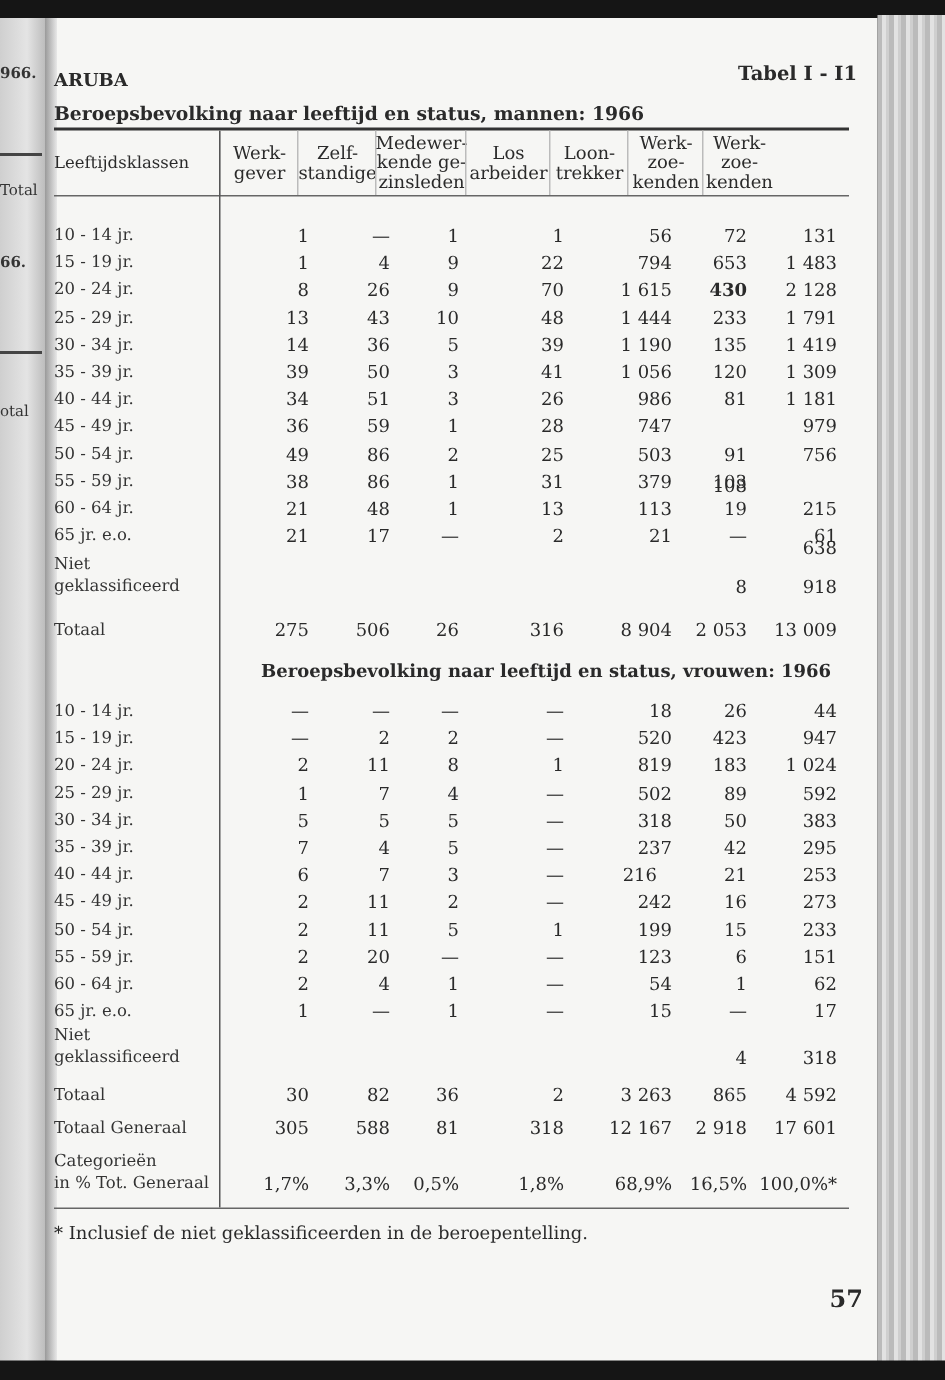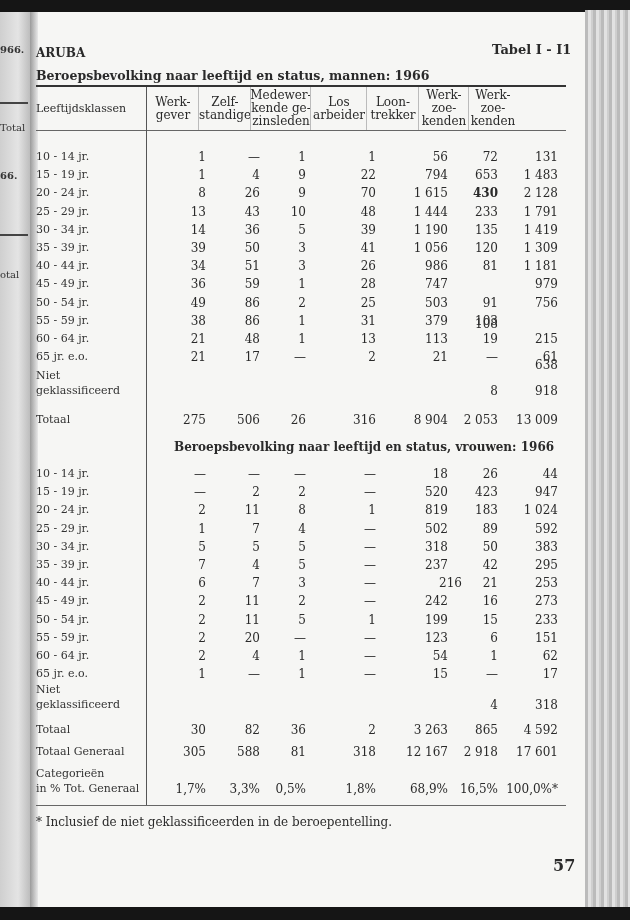--- a/index.html
+++ b/index.html
@@ -274,21 +274,21 @@
       <span class="c" style="right: 118px;">237</span>
       <span class="c" style="right: 68px;">42</span>
       <span class="c" style="right: 8px;">295</span>
     </div>
     <div class="row" style="top: 576.2px;">
       <span class="lab">40 - 44 jr.</span>
       <span class="c" style="right: 360px;">6</span>
       <span class="c" style="right: 306px;">7</span>
       <span class="c" style="right: 260px;">3</span>
       <span class="c" style="right: 190px;">—</span>
-      <span class="c" style="right: 104px;">216</span>
+      <span class="c" style="right: 128px;">216</span>
       <span class="c" style="right: 68px;">21</span>
       <span class="c" style="right: 8px;">253</span>
     </div>
     <div class="row" style="top: 594.4px;">
       <span class="lab">45 - 49 jr.</span>
       <span class="c" style="right: 360px;">2</span>
       <span class="c" style="right: 306px;">11</span>
       <span class="c" style="right: 260px;">2</span>
       <span class="c" style="right: 190px;">—</span>
       <span class="c" style="right: 118px;">242</span>

